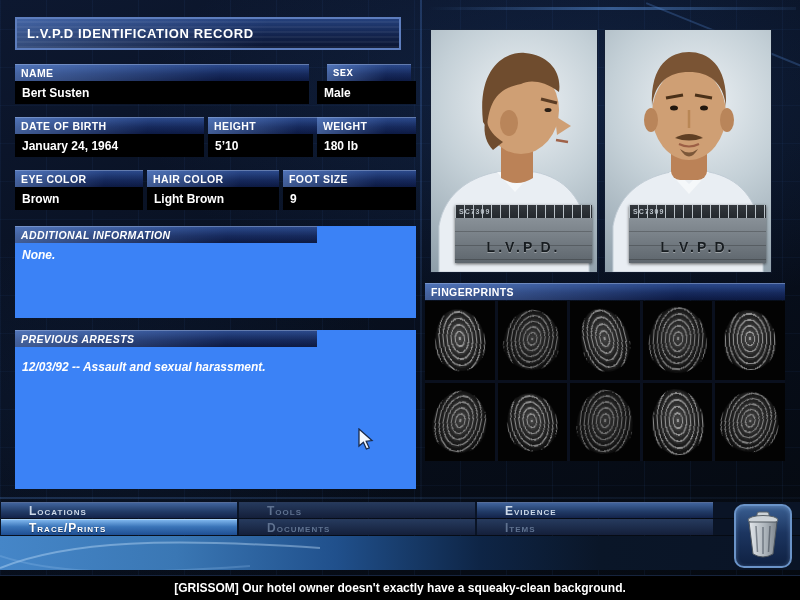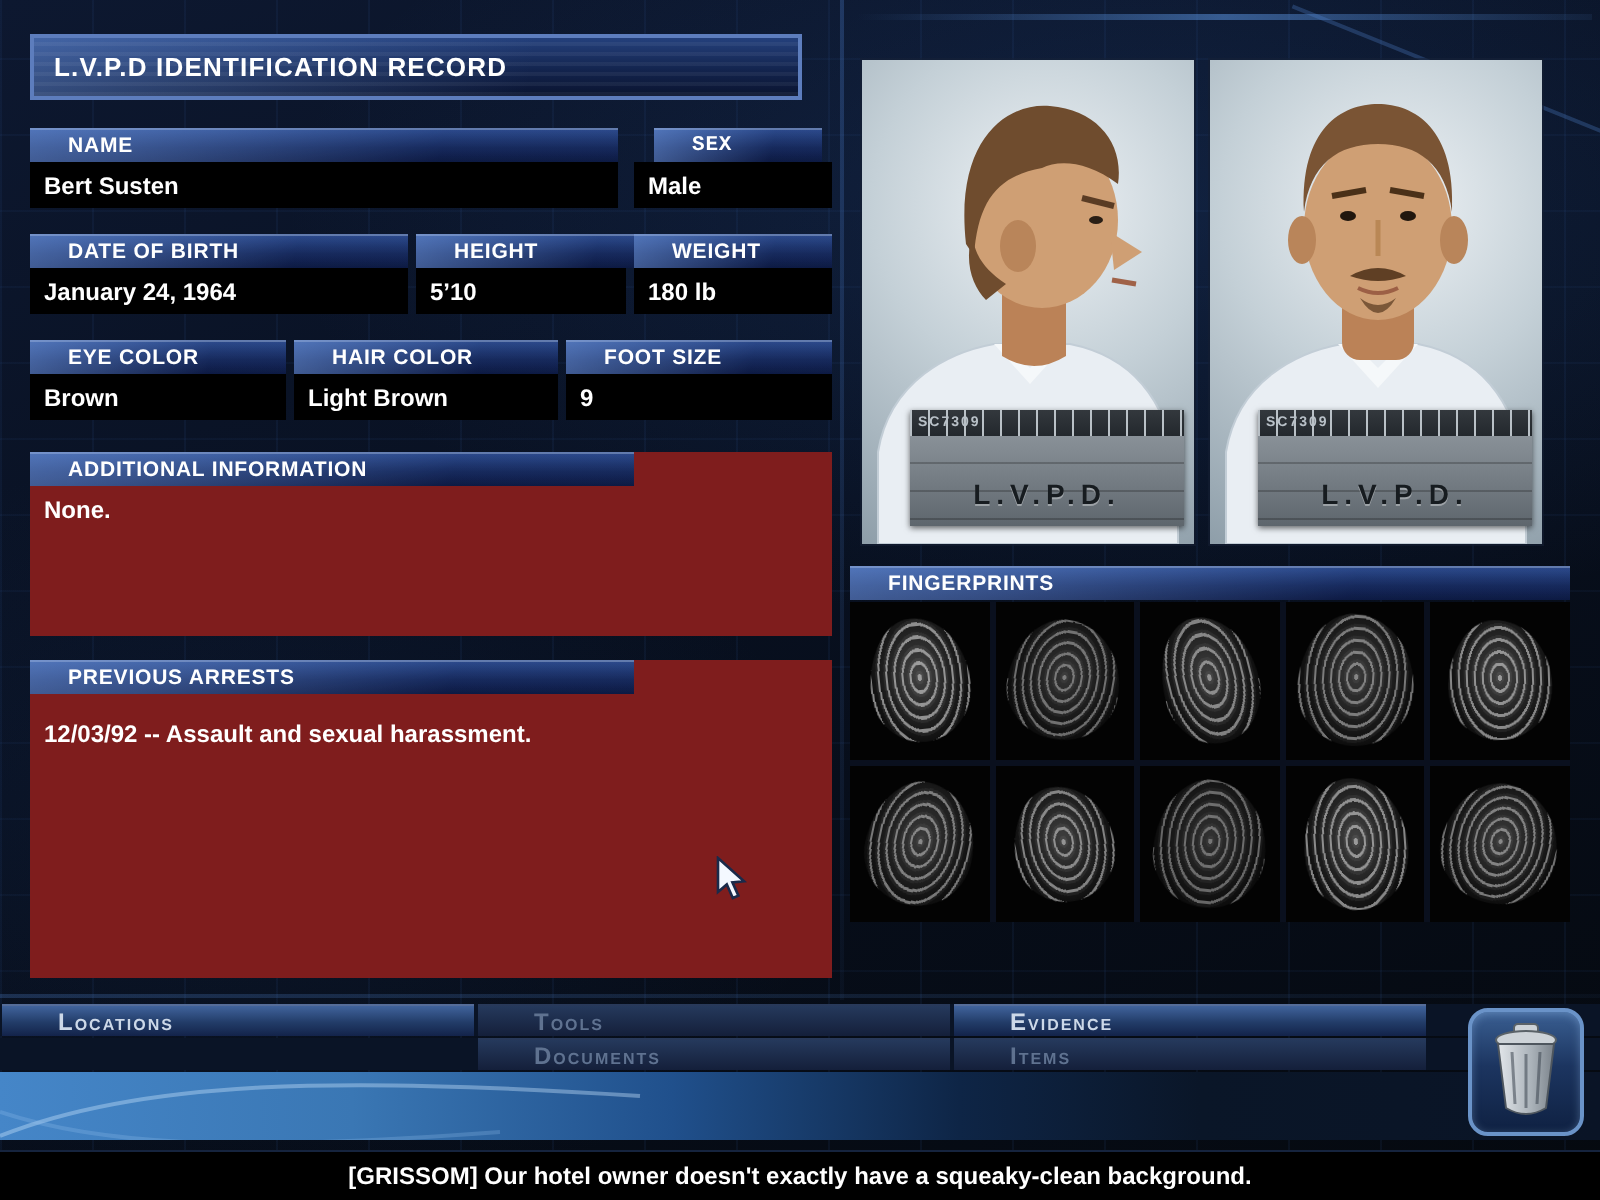--- a/index.html
+++ b/index.html
@@ -30,33 +30,33 @@
     border:2px solid #5d7dbd;
     background:
       repeating-linear-gradient(0deg, rgba(255,255,255,0.05) 0 2px, transparent 2px 5px),
       linear-gradient(100deg, rgba(105,145,215,0.45), rgba(20,40,90,0) 65%),
       linear-gradient(180deg,#24407c 0%,#13244e 55%,#0a1430 100%);
     display:flex;align-items:center;padding-left:10px;box-sizing:border-box;
     color:#fff;font-size:13px;font-weight:bold;letter-spacing:0.6px;
   }
   .flabel{
     position:absolute;height:17px;box-sizing:border-box;
-    display:flex;align-items:center;padding-left:19px;
+    display:flex;align-items:center;padding-left:6px;
     font-size:10.5px;font-weight:bold;color:#fff;letter-spacing:0.4px;
     border-top:1px solid rgba(145,175,230,0.65);
     background:
       linear-gradient(100deg, rgba(110,150,220,0.55), rgba(30,55,110,0.05) 70%),
       linear-gradient(180deg,#2c4a8c 0%,#16295c 55%,#0c1840 100%);
   }
   .fvalue{
     position:absolute;height:23px;box-sizing:border-box;background:#000;
     display:flex;align-items:center;padding-left:7px;
     color:#fff;font-size:12px;font-weight:bold;
   }
-  .bigbox{position:absolute;background:#7f1d1d;}
+  .bigbox{position:absolute;background:#3b82f6;font-style:italic;}
   .bigbox .flabel{left:0;top:0;}
   .bigbox .boxval{position:absolute;left:7px;right:7px;color:#fff;font-size:12px;font-weight:bold;}
 
   
   .mugshot{
     position:absolute;top:30px;width:166px;height:242px;overflow:hidden;
     background:radial-gradient(circle at 55% 30%, #eef2f5 0%, #c4d0d7 45%, #8e9ea9 100%);
     box-shadow:0 0 0 1px rgba(20,30,50,0.6);
   }
   .mugshot svg{position:absolute;left:0;top:0;}
@@ -284,20 +284,21 @@
       <div class="print"></div>
     </div>
   </div>
 
 <div class="navrow" style="top:502px;">
   <div class="tab normal" style="left:1px;">Locations</div>
   <div class="tab disabled" style="left:239px;">Tools</div>
   <div class="tab normal" style="left:477px;">Evidence</div>
 </div>
 <div class="navrow" style="top:519px;">
+  <div class="tab active" style="left:1px;">Trace/Prints</div>
   <div class="tab disabled" style="left:477px;">Items</div>
   <div class="tab disabled" style="left:239px;">Documents</div>
 </div>
 
 <div class="evidence-strip">
   <svg class="swoosh" width="340" height="34">
     <path d="M0,32 C70,4 170,2 320,12" stroke="rgba(200,228,252,0.4)" stroke-width="2" fill="none"></path>
     <path d="M0,20 C60,40 140,38 250,30" stroke="rgba(150,195,240,0.25)" stroke-width="2" fill="none"></path>
   </svg>
 

